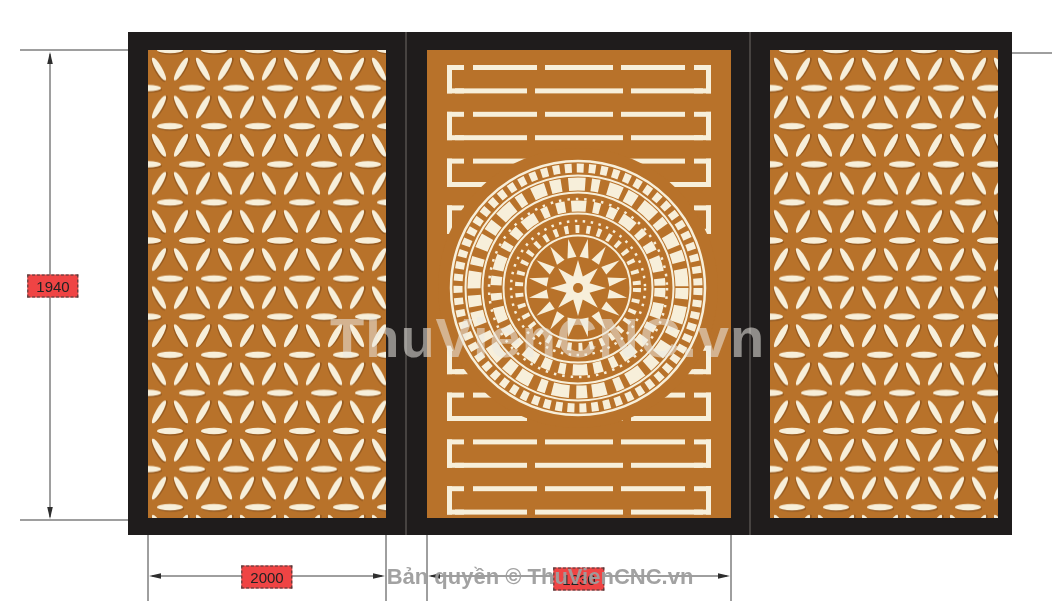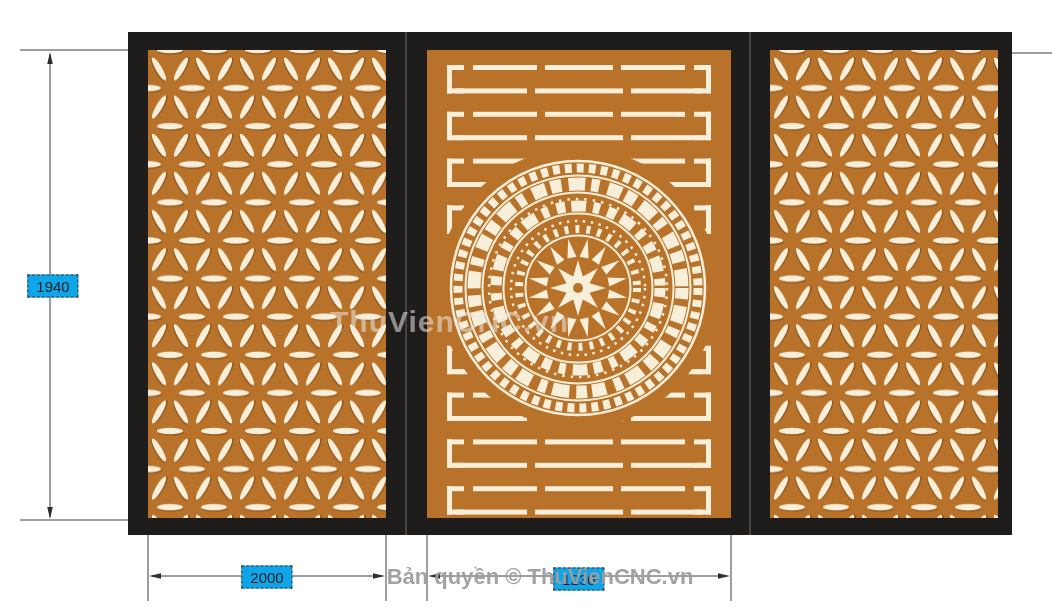--- a/index.html
+++ b/index.html
@@ -23,24 +23,24 @@
   .leaf-seam{position:absolute;top:0;width:2px;height:503px;background:#474341;}
   .petal{fill:var(--cream);}
   .petal-sh{fill:#6e3d10;opacity:.45;}
   .slat{fill:var(--cream);}
   .drum-ring{fill:none;stroke:var(--cream);}
   .drum-solid{fill:var(--cream);}
   .orange-bg{fill:var(--orange);}
   
   .dims-svg{position:absolute;left:0;top:0;z-index:1;}
   .frame{z-index:2;}
-  .dimlabel{position:absolute;z-index:6;transform:translate(-50%,-50%);background:#0ea5e9;
+  .dimlabel{position:absolute;z-index:6;transform:translate(-50%,-50%);background:#ef4444;
     border:1px dashed #3a3a3a;font-size:15px;line-height:17px;padding:2px 8px;color:#222;}
   
-  .wm-main{position:absolute;left:330px;top:305px;z-index:5;font-size:30px;font-weight:bold;
+  .wm-main{position:absolute;left:330px;top:305px;z-index:5;font-size:56px;font-weight:bold;
     color:var(--wm);letter-spacing:1px;white-space:nowrap;}
   .copyright{position:absolute;left:260px;top:564px;width:560px;text-align:center;z-index:6;
     font-size:22px;font-weight:bold;color:var(--copy);opacity:.95;white-space:nowrap;}
   
   .logo{position:absolute;left:930px;top:0px;z-index:10;width:122px;height:64px;}
 </style>
 </head>
 <body>
 
 <div class="stage">

